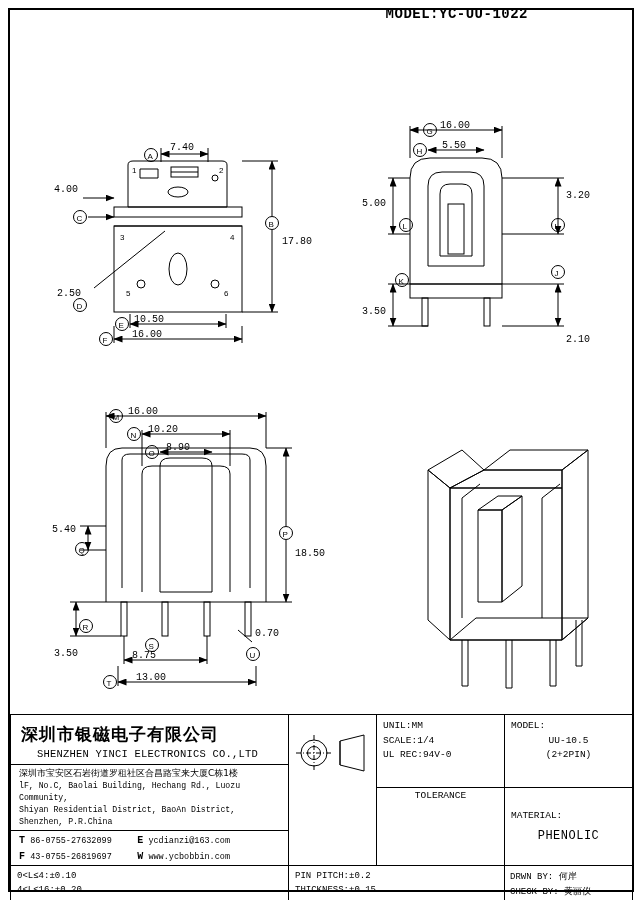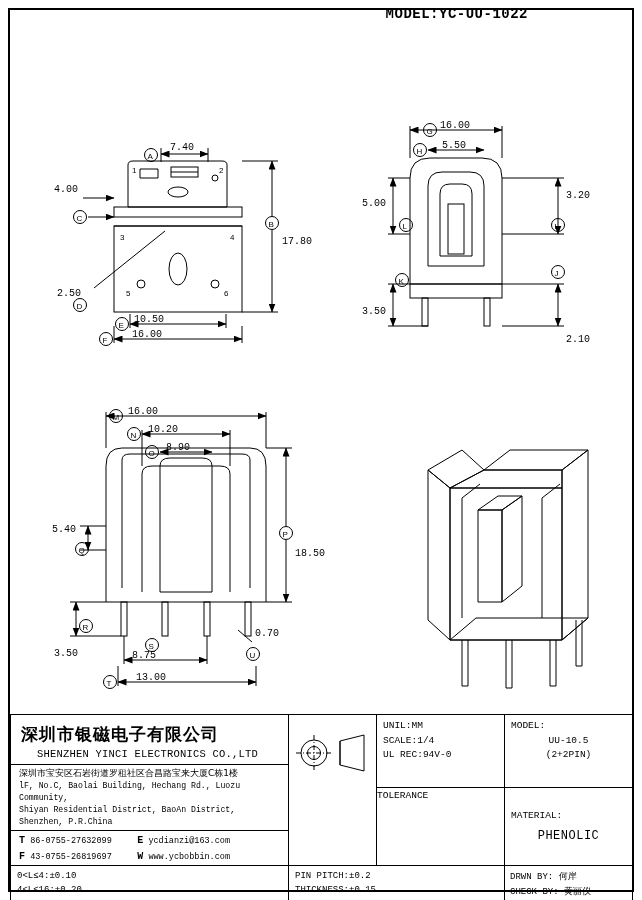--- a/index.html
+++ b/index.html
@@ -14,21 +14,21 @@
   table.tb{border-collapse:collapse;width:622px;height:174px;table-layout:fixed;}
   table.tb td{border:1px solid #000;padding:0;vertical-align:top;}
   .cn-name{font-family:Liberation Sans, sans-serif;font-size:17px;font-weight:bold;letter-spacing:1px;padding:8px 0 2px 10px;}
   .en-name{font-family:"Liberation Mono",monospace;font-size:10.5px;letter-spacing:0.2px;padding:0 0 4px 26px;}
   .addr{font-family:"Liberation Mono",monospace;font-size:8.2px;line-height:1.45;padding:2px 4px 2px 8px;}
   .addr .cn{font-family:"DejaVu Sans",sans-serif;font-size:9px;}
   .contact{font-family:"Liberation Mono",monospace;font-size:8.5px;line-height:1.6;padding:2px 4px 0 8px;}
   .contact .lbl{font-weight:bold;font-size:10px;}
   .cell-pad{padding:4px 6px;font-family:"Liberation Mono",monospace;font-size:9.5px;line-height:1.55;}
   .cell-center{text-align:center;}
-  .tol-head{font-family:"Liberation Mono",monospace;font-size:9.5px;text-align:left;padding:2px 0;}
+  .tol-head{font-family:"Liberation Mono",monospace;font-size:9.5px;text-align:center;padding:2px 0;}
   .tol-list{font-family:"Liberation Mono",monospace;font-size:9px;line-height:1.62;padding:3px 6px;}
   .material{font-family:"Liberation Mono",monospace;font-size:9.5px;padding:4px 6px 0 6px;margin-top:18px;}
   .material .val{display:block;text-align:center;font-size:12px;padding-top:8px;letter-spacing:0.5px;}
   .approve{font-family:"Liberation Mono",monospace;font-size:9px;line-height:1.62;padding:3px 5px;}
   .approve .cn{font-family:"DejaVu Sans",sans-serif;}
   .hr-line{border:0;border-top:1px solid #000;margin:0;}
   .dim{font-family:"Liberation Mono",monospace;}
 </style>
 </head>
 <body>

